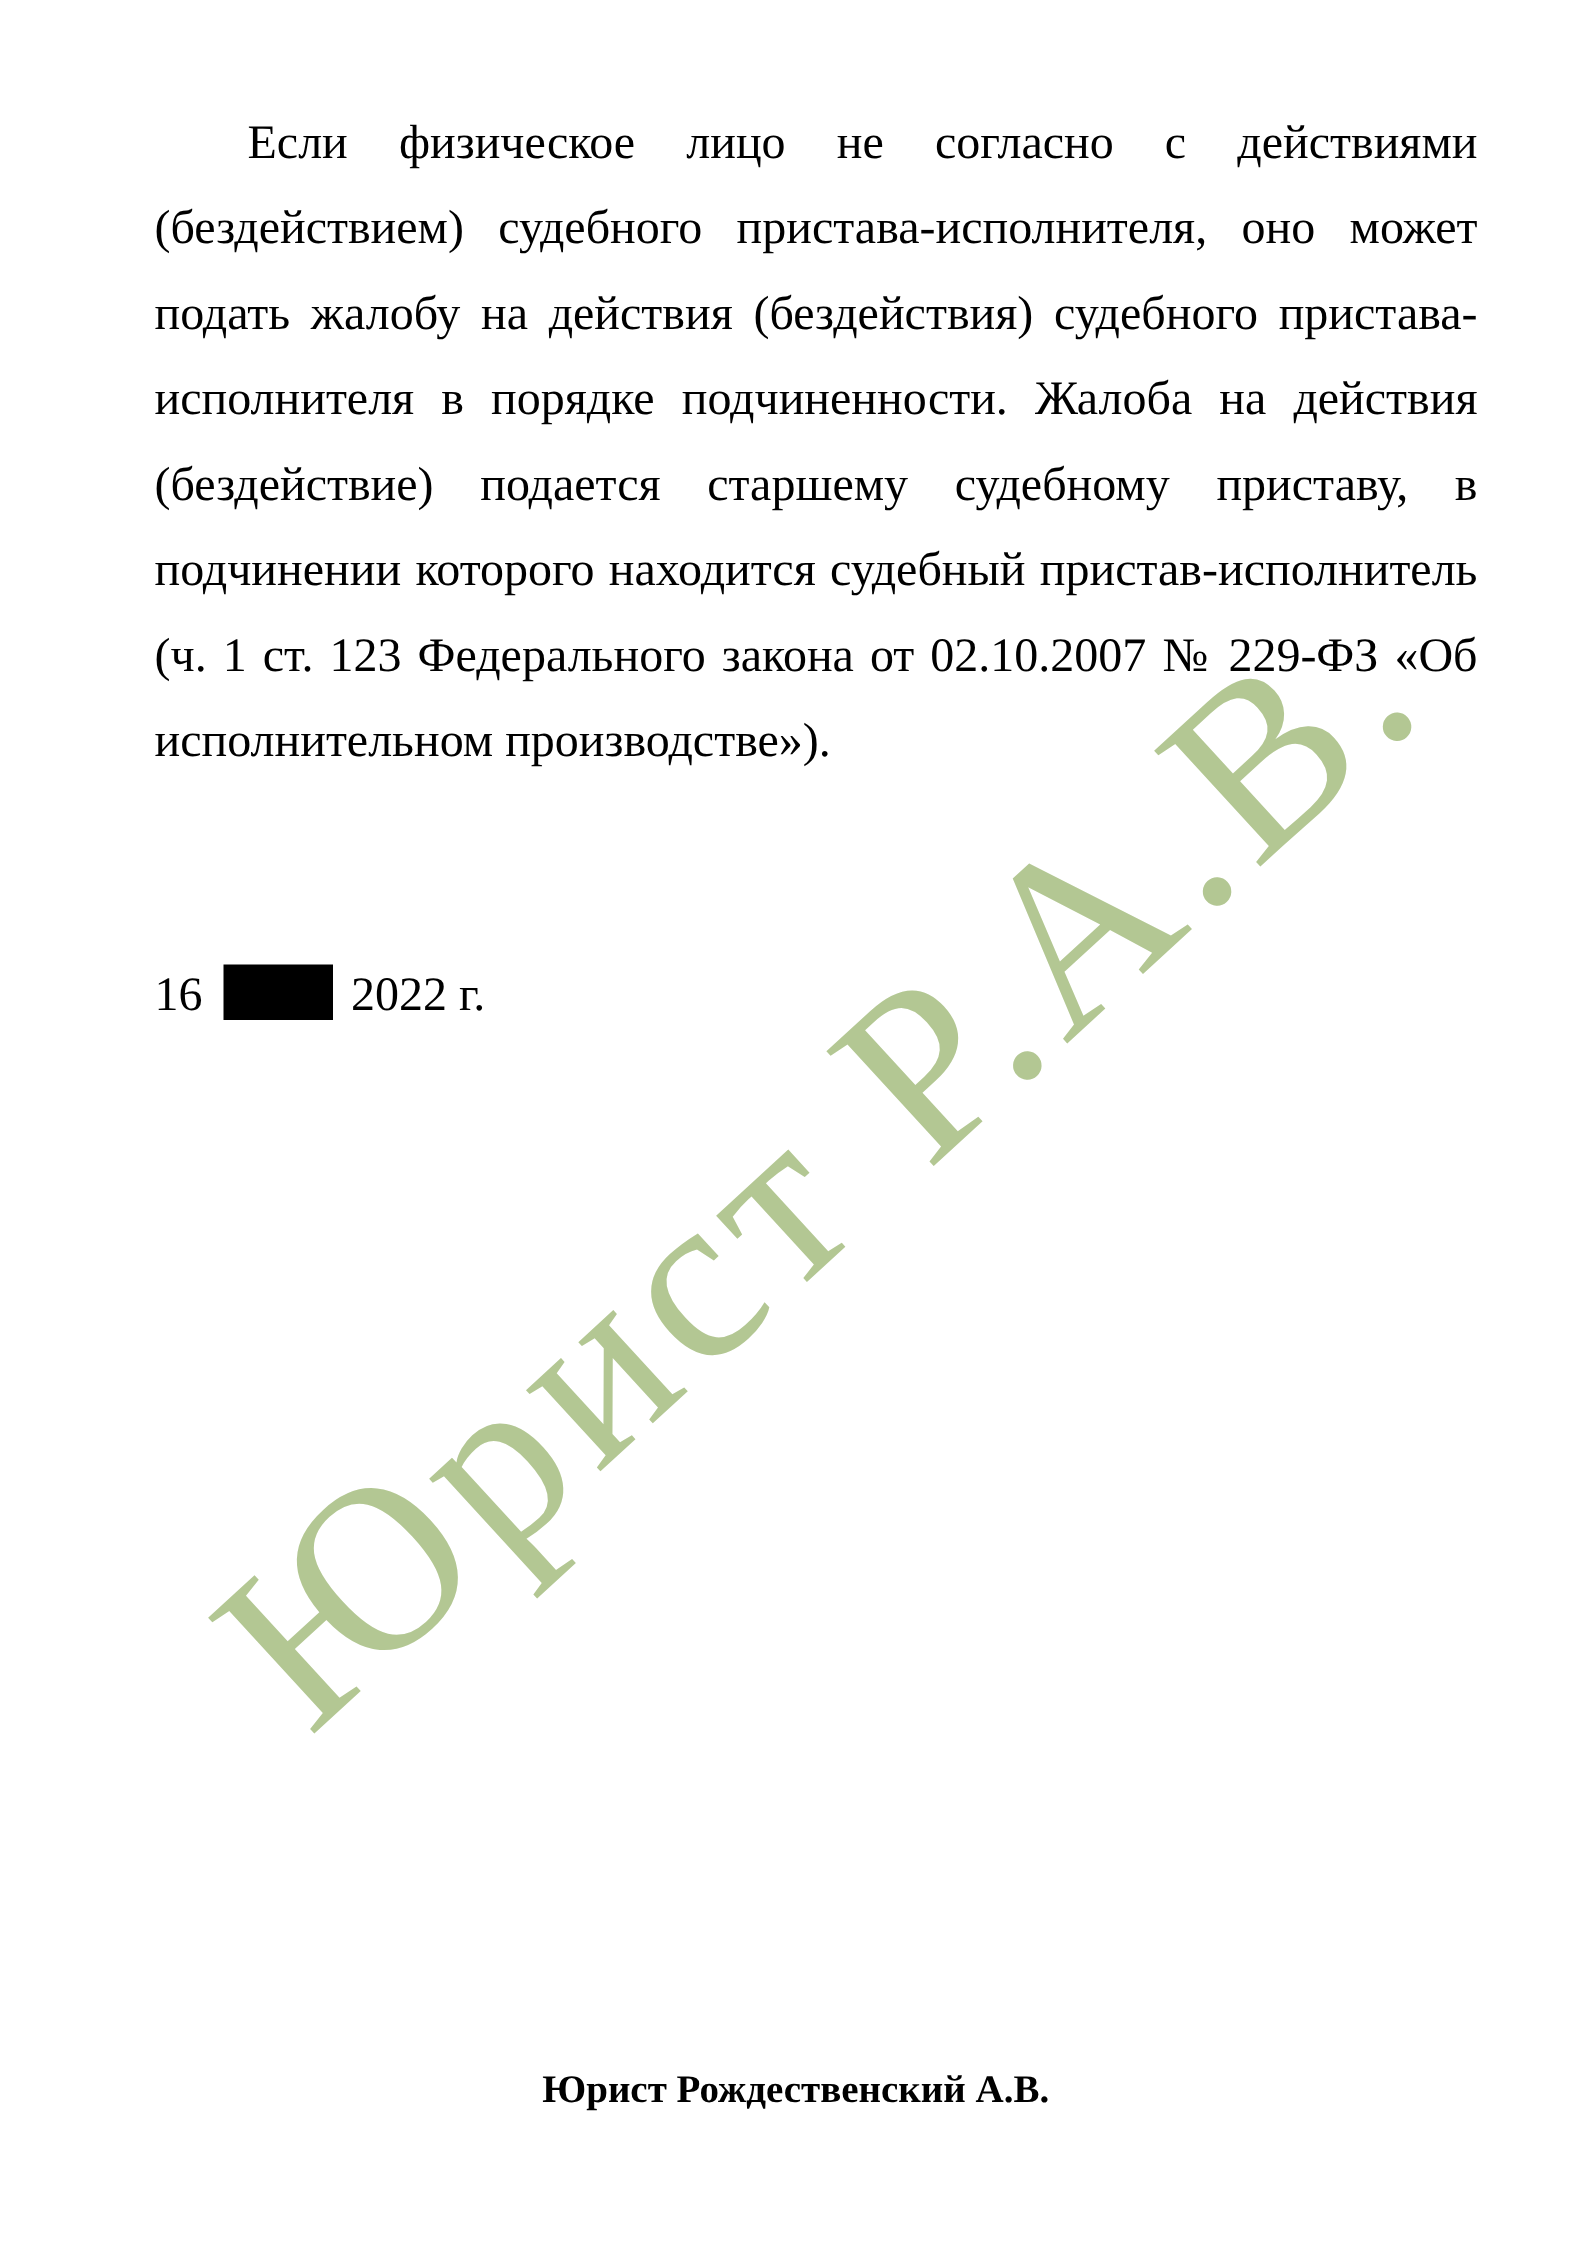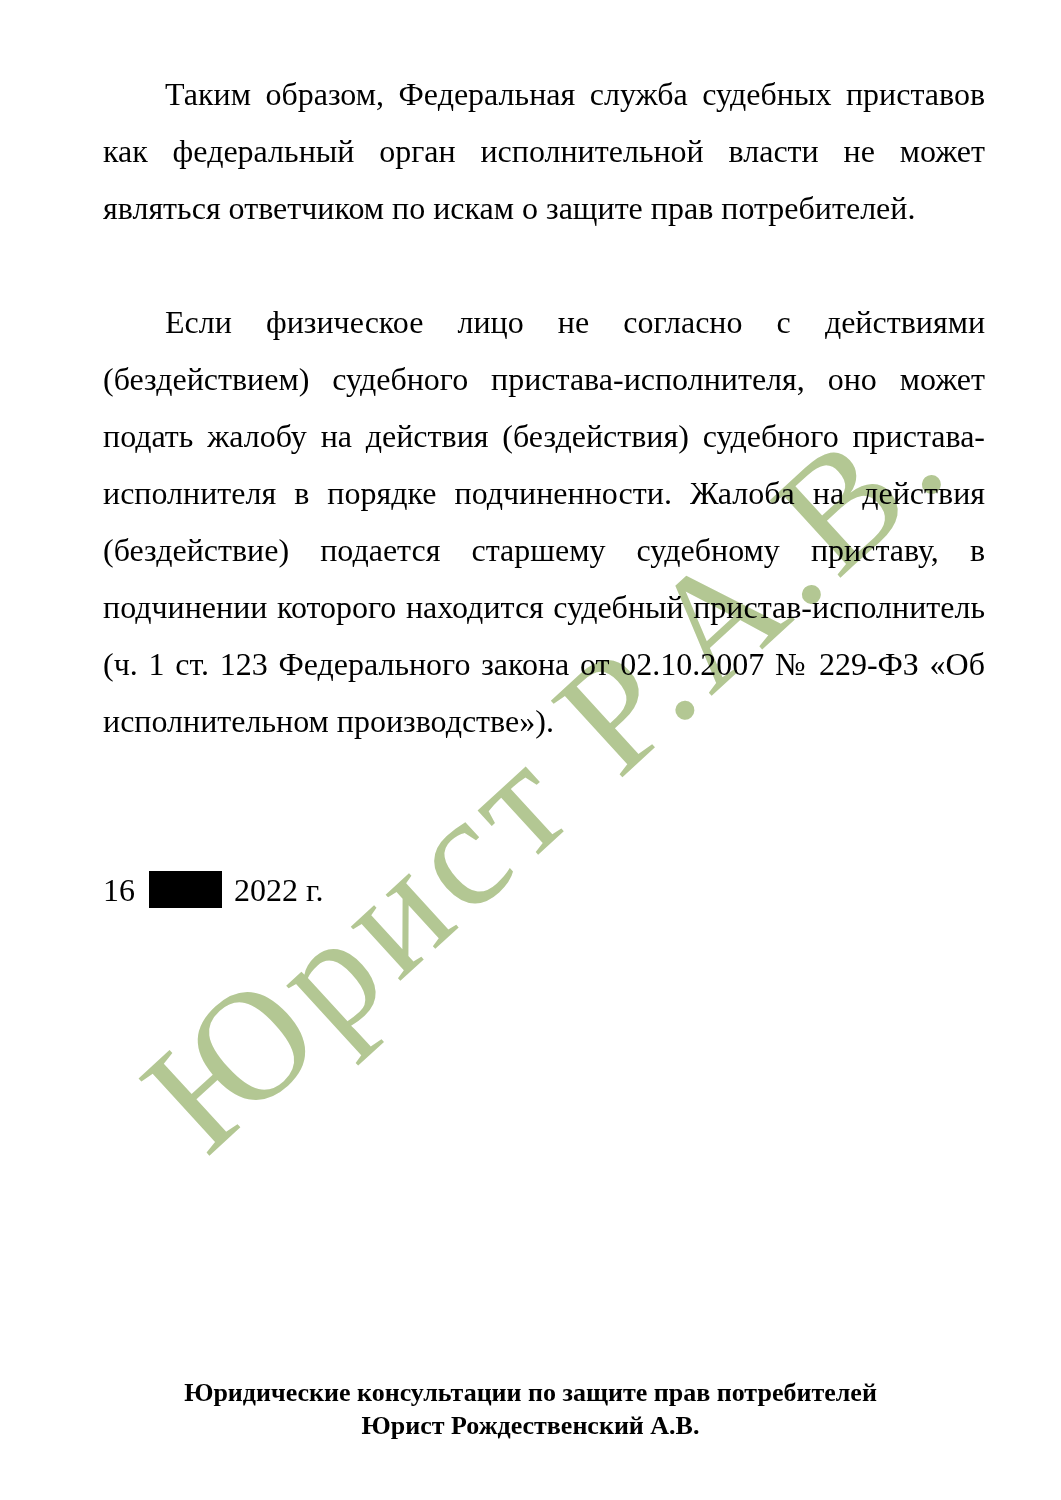--- a/index.html
+++ b/index.html
@@ -77,28 +77,26 @@
 </style>
 </head>
 <body>
 
 <div class="page" style="background: rgb(255, 255, 255); color: rgb(0, 0, 0);">
 
   <div class="watermark" style="color: rgb(179, 199, 147);">Юрист Р.А.В.</div>
 
   <div class="content">
 
-    <p class="para">Таким образом, Федеральная служба судебных приставов как федеральный орган исполнительной власти не может являться ответчиком по искам о защите прав потребителей.</p>
 
     <p class="para">Если физическое лицо не согласно с действиями (бездействием) судебного пристава-исполнителя, оно может подать жалобу на действия (бездействия) судебного пристава-исполнителя в порядке подчиненности. Жалоба на действия (бездействие) подается старшему судебному приставу, в подчинении которого находится судебный пристав-исполнитель (ч. 1 ст. 123 Федерального закона от 02.10.2007 № 229-ФЗ «Об исполнительном производстве»).</p>
 
 
     <p class="date-line"><span>16</span><span class="redaction"></span><span>2022 г.</span></p>
 
 
   </div>
 
   <div class="footer">
-    <div>Юридические консультации по защите прав потребителей</div>
     <div>Юрист Рождественский А.В.</div>
   </div>
 
 </div>
 
 </body></html>

